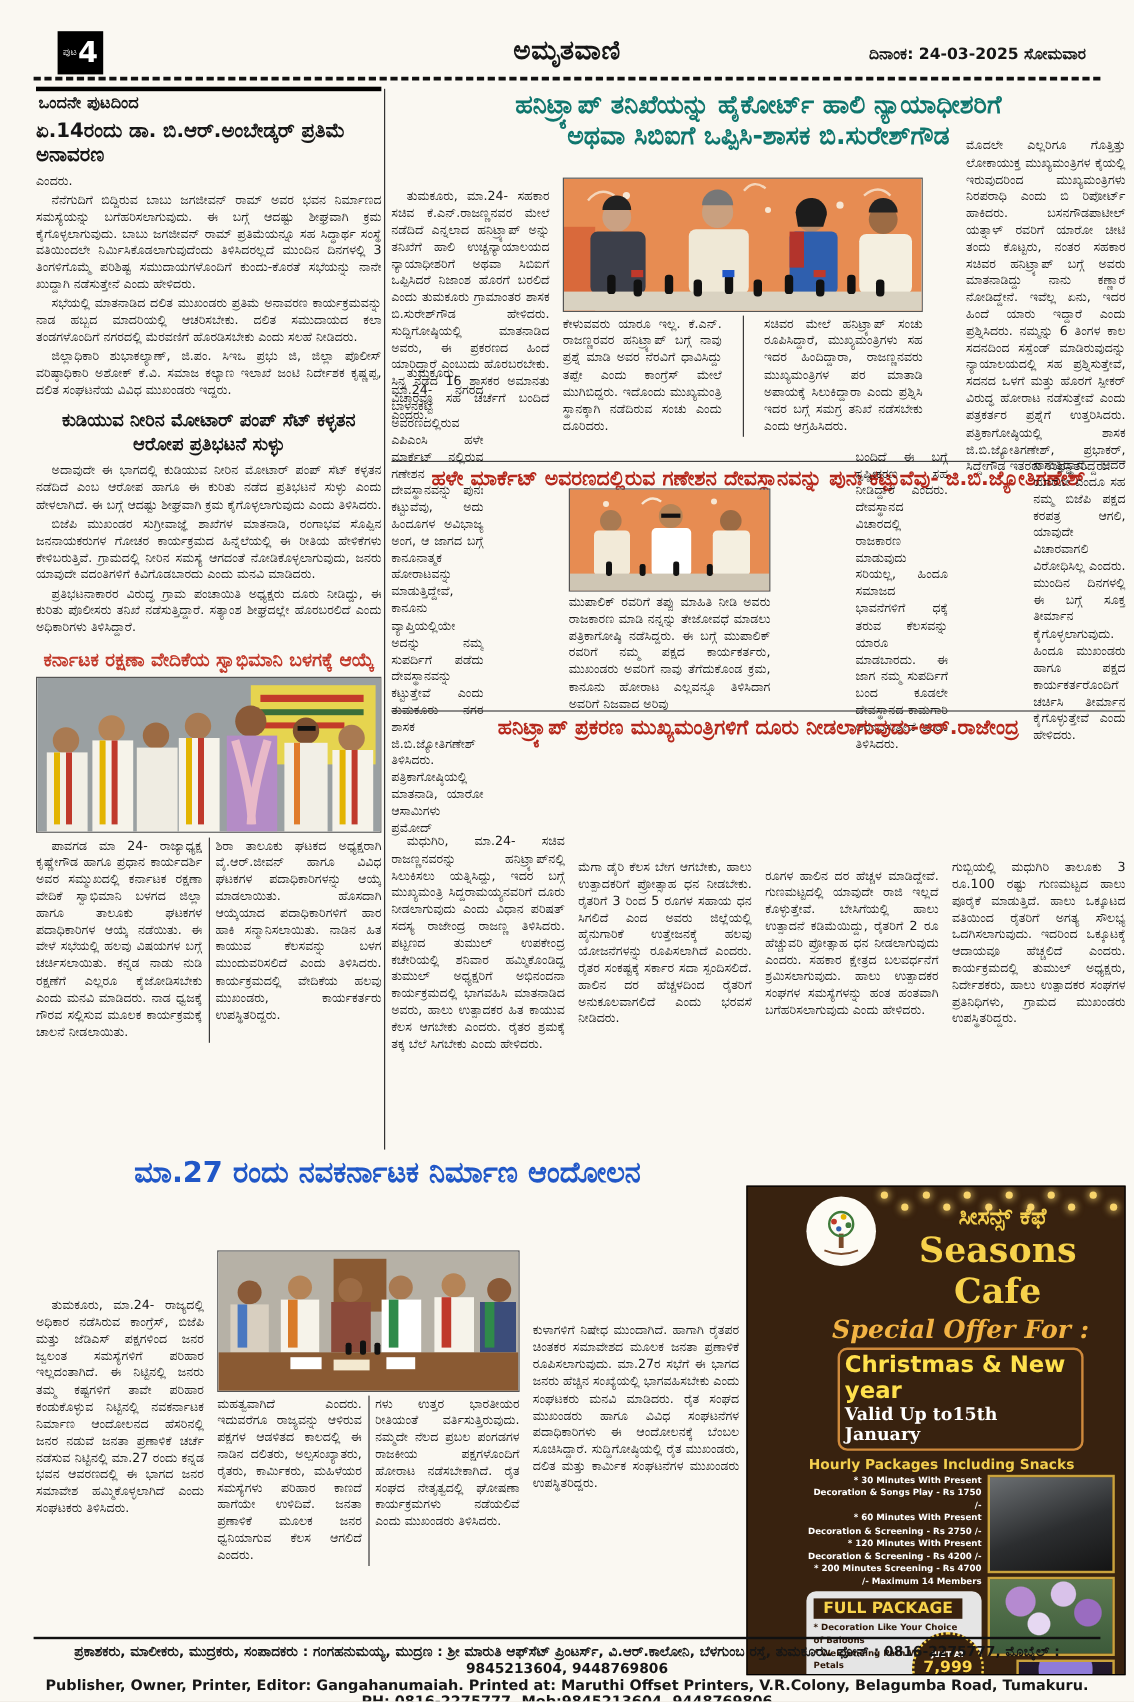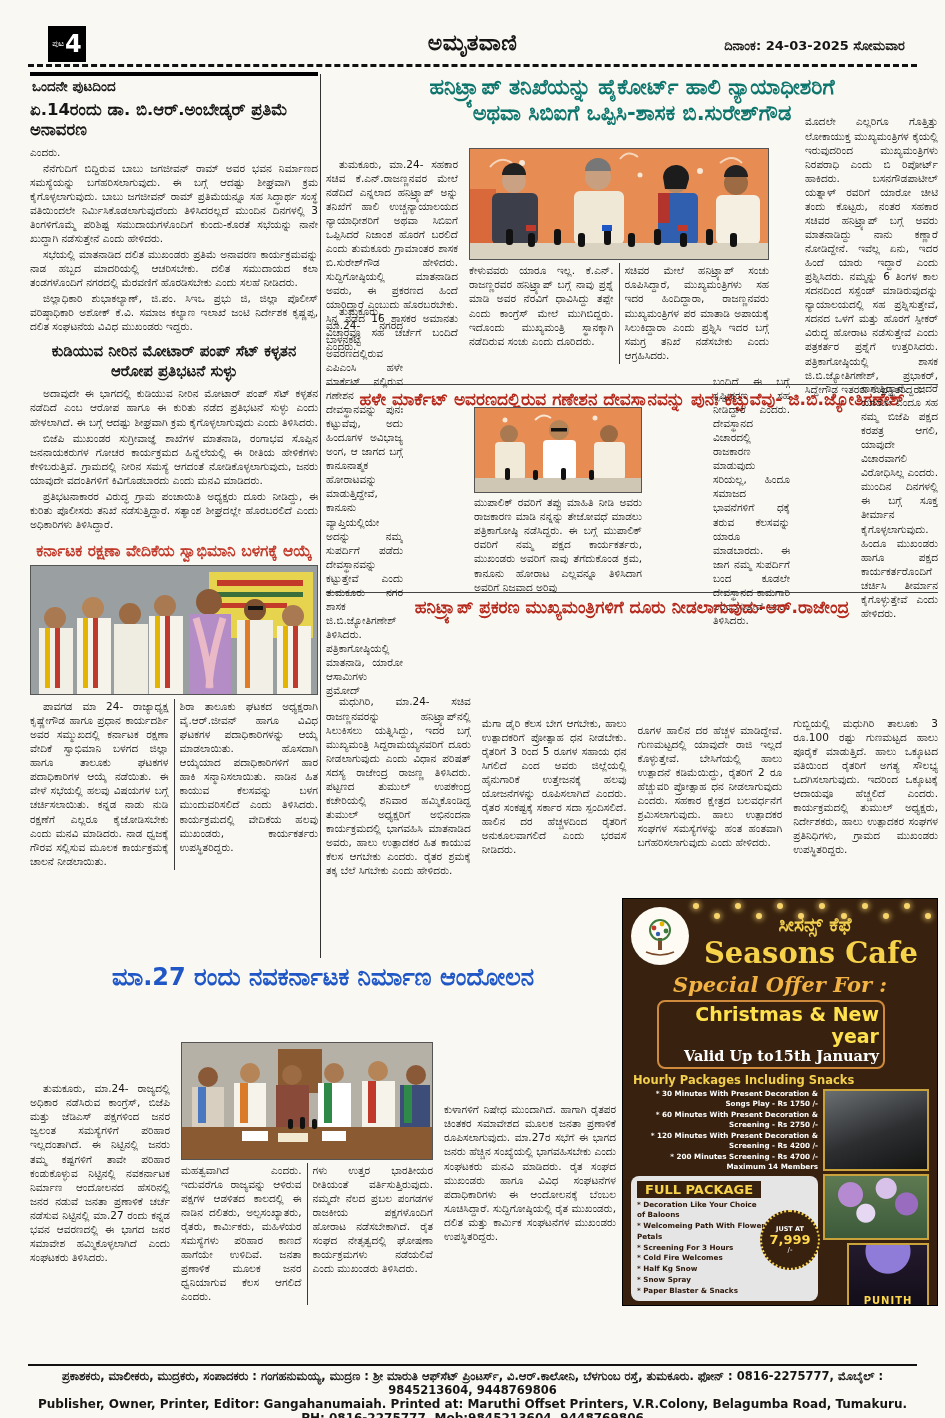--- a/index.html
+++ b/index.html
@@ -31,52 +31,52 @@
   .twocol .col{flex:1;}
   
   .maindiv{position:absolute;left:320px;top:74px;width:1px;height:884px;background:#333;}
   .main{position:absolute;left:326px;top:72px;width:612px;height:886px;overflow:hidden;}
   .hA{color:#0f766e;font-weight:bold;text-align:center;font-size:21px;line-height:1.24;margin:2px 0 5px 0;}
   .hB{color:#b5281c;font-weight:bold;text-align:center;font-size:17px;line-height:1.2;margin:4px 0 4px 0;}
   .row{display:flex;align-items:center;}
   .storyA{height:250px;}
   .storyA .c1{flex:0 0 132px;}
   .storyA .midwrap{flex:0 0 300px;display:flex;flex-direction:column;}
-  .storyA .midcols{display:flex;flex:1;margin-top:3px;}
+  .storyA .midcols{display:flex;flex:1;margin-top:3px;gap:12px;}
   .storyA .midcols .col{flex:1;}
   .storyA .c4{flex:1;margin-left:25px;}
   .storyB{height:176px;gap:30px;}
   .storyB .col{flex:1;}
   .storyB .c2wrap{flex:0 0 168px;display:flex;flex-direction:column;}
   .storyC{height:330px;}
   .storyC .col{flex:1;}
   
   .storyD{position:absolute;left:30px;top:962px;width:586px;height:400px;overflow:hidden;}
   .hD{color:#2057c7;font-weight:bold;text-align:center;font-size:24px;line-height:1.15;margin:2px 0 6px 0;}
   .storyD .row{height:352px;}
   .storyD .c1{flex:0 0 140px;}
   .storyD .midwrap{flex:0 0 252px;display:flex;flex-direction:column;}
   .storyD .midcols{display:flex;flex:1;margin-top:3px;}
   .storyD .midcols .col{flex:1;}
   .storyD .c4{flex:1;}
   
-  .ad{position:absolute;left:622px;top:898px;width:316px;height:408px;background:#38220f;
-      border:1px solid #000;box-sizing:border-box;color:#fff;overflow:hidden;}
+  .ad{position:absolute;left:622px;top:988px;width:316px;height:408px;background:#38220f;
+      border:1px solid #000;box-sizing:border-box;color:#fff;overflow:hidden;padding-left:41px;}
   .ad-inner{position:relative;width:100%;height:100%;padding:6px 8px;box-sizing:border-box;}
   .lights{position:absolute;top:4px;left:70px;right:6px;display:flex;justify-content:space-between;}
   .lights i{width:6px;height:6px;border-radius:50%;background:#f7d36b;box-shadow:0 0 5px 2px rgba(247,211,107,.55);}
   .lights i:nth-child(even){margin-top:10px;}
   .ad-logo{position:absolute;left:8px;top:8px;width:58px;height:58px;border-radius:50%;background:#fdfbf4;
            display:flex;align-items:center;justify-content:center;}
   .ad-title-kn{margin:8px 0 0 70px;text-align:center;font-size:19px;font-weight:bold;color:#f3cf4e;}
   .ad-title-en{margin:0 0 0 62px;text-align:center;font-size:29px;font-weight:bold;color:#f7d24b;
                font-family:"DejaVu Serif","Liberation Serif",serif;}
   .ad-offer{text-align:center;font-size:21px;font-weight:bold;font-style:italic;color:#f2b344;margin-top:2px;
             font-family:"DejaVu Serif","Liberation Serif",serif;}
-  .ad-box{border:2px solid #cf8a3c;border-radius:8px;margin:3px 44px 0 26px;padding:1px 4px 3px 4px;text-align:right;}
+  .ad-box{border:2px solid #cf8a3c;border-radius:8px;margin:3px 26px 0 26px;padding:1px 4px 3px 4px;text-align:left;}
   .ad-box .l1{font-size:19px;font-weight:bold;color:#ffe14d;}
   .ad-box .l2{font-size:14.5px;font-weight:bold;color:#fff;font-family:"DejaVu Serif","Liberation Serif",serif;}
   .ad-hourly-t{font-size:11.5px;font-weight:bold;color:#f3cf4e;margin:4px 0 2px 2px;}
   .ad-midrow{display:flex;gap:5px;}
   .ad-midleft{flex:1;min-width:0;}
   .ad-bullets{font-size:7.2px;font-weight:bold;color:#fff;line-height:1.45;text-align:right;}
   .ad-panel{position:relative;background:#e5e5e5;border-radius:8px;margin-top:3px;padding:3px 6px 4px 6px;color:#2d1708;}
   .ad-panel .pt{display:inline-block;background:#38220f;color:#f7d24b;font-weight:bold;font-size:13px;padding:1px 8px;margin-bottom:2px;}
   .ad-panel .pb{font-size:7.2px;font-weight:bold;line-height:1.5;}
   .ad-badge{position:absolute;right:-2px;top:34px;width:56px;height:56px;border-radius:50%;background:#38220f;

